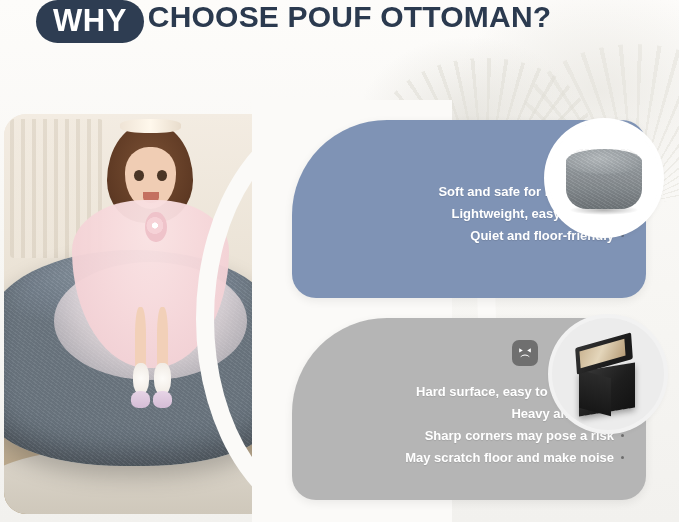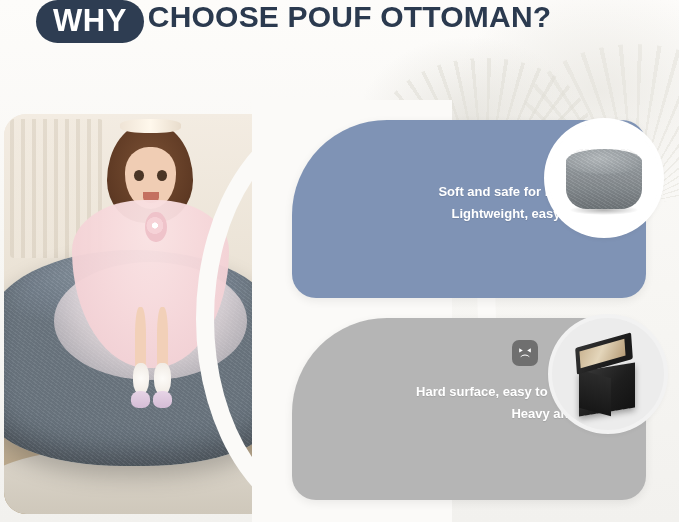--- a/index.html
+++ b/index.html
@@ -253,20 +253,24 @@
 <div class="panel" id="panel-ours">
   <div class="bullet-list">
     <div class="bullet-row">
       <span class="bullet-text">Soft and safe for kids &amp; pets</span>
       <span class="bullet-dot"></span>
     </div>
     <div class="bullet-row">
       <span class="bullet-text">Lightweight, easy to move</span>
       <span class="bullet-dot"></span>
     </div>
+    <div class="bullet-row">
+      <span class="bullet-text">Quiet and floor-friendly</span>
+      <span class="bullet-dot"></span>
+    </div>
   </div>
 </div>
 
 <div class="thumb" id="thumb-ours">
   <div class="tp-pouf-shadow"></div>
   <div class="tp-pouf-body"></div>
   <div class="tp-pouf-top"></div>
   <div class="tp-pouf-tex"></div>
 </div>
 
@@ -282,20 +286,28 @@
   </div>
   <div class="bullet-list">
     <div class="bullet-row">
       <span class="bullet-text">Hard surface, easy to bump into</span>
       <span class="bullet-dot"></span>
     </div>
     <div class="bullet-row">
       <span class="bullet-text">Heavy and bulky</span>
       <span class="bullet-dot"></span>
     </div>
+    <div class="bullet-row">
+      <span class="bullet-text">Sharp corners may pose a risk</span>
+      <span class="bullet-dot"></span>
+    </div>
+    <div class="bullet-row">
+      <span class="bullet-text">May scratch floor and make noise</span>
+      <span class="bullet-dot"></span>
+    </div>
   </div>
 </div>
 
 <div class="thumb" id="thumb-others">
   <div class="tb-base"></div>
   <div class="tb-base-front"></div>
   <div class="tb-lid"></div>
   <div class="tb-lid-inner"></div>
 </div>
 

